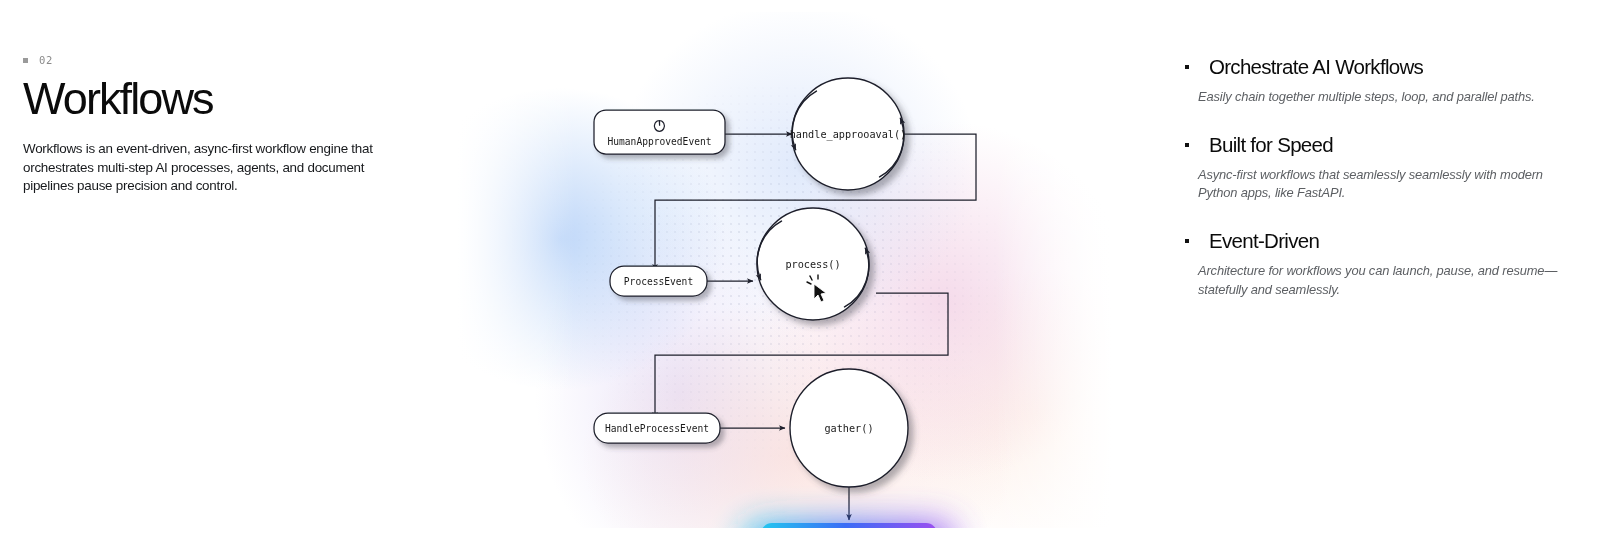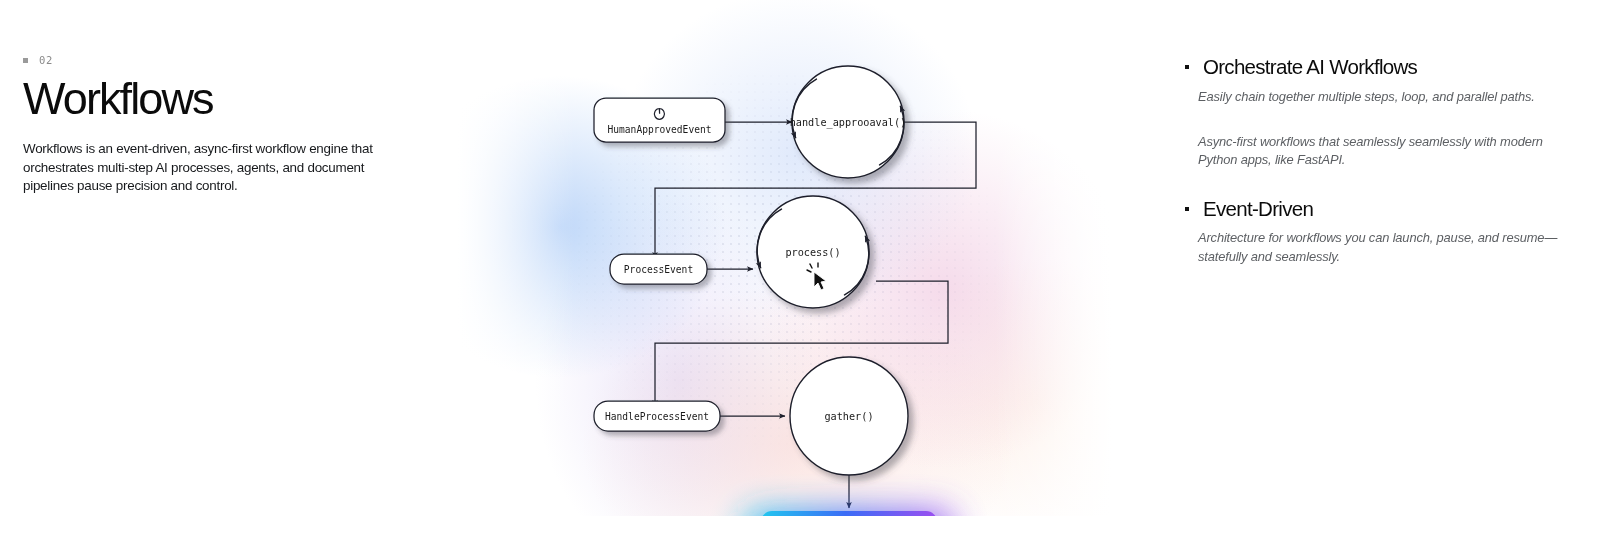--- a/index.html
+++ b/index.html
@@ -25,21 +25,21 @@
     letter-spacing:-1.9px; color:#0b0b0b;
   }
   .page-desc {
     margin-top:19px;
     font-size:13.4px; line-height:1.38; color:#17191c;
     letter-spacing:-.25px; max-width:350px;
   }
 
   
   .diagram-wrap {
-    position:absolute; left:455px; top:0; width:660px; height:516px;
+    position:absolute; left:455px; top:12px; width:660px; height:516px;
     overflow:hidden;
   }
   .diagram-bg {
     position:absolute; inset:0;
     background:
       radial-gradient(ellipse 230px 210px at 16% 44%, rgba(150,190,245,.60), rgba(150,190,245,0) 72%),
       radial-gradient(ellipse 250px 230px at 52% 30%, rgba(196,214,248,.52), rgba(196,214,248,0) 72%),
       radial-gradient(ellipse 260px 250px at 74% 56%, rgba(236,186,216,.52), rgba(236,186,216,0) 72%),
       radial-gradient(ellipse 300px 220px at 52% 86%, rgba(248,204,198,.50), rgba(248,204,198,0) 72%),
       radial-gradient(ellipse 210px 200px at 88% 78%, rgba(252,222,206,.45), rgba(252,222,206,0) 72%),
@@ -63,21 +63,21 @@
     background:linear-gradient(to left,#fff 2%,rgba(255,255,255,0) 100%);
   }
   .diagram-svg { position:absolute; inset:0; width:660px; height:533px; }
 
   .node-mono { font-family:"DejaVu Sans Mono", monospace; }
 
   
   .right-col { position:absolute; left:1185px; top:55px; width:380px; }
   .feature { margin-bottom:27px; }
   .feature:last-child { margin-bottom:0; }
-  .feature-head { display:flex; align-items:baseline; gap:14px; }
+  .feature-head { display:flex; align-items:baseline; gap:20px; }
   .feat-square { width:4px; height:4px; background:#111; flex:0 0 4px; position:relative; top:-5px; }
   .feature-title {
     font-size:20.5px; font-weight:400; letter-spacing:-.7px; color:#0b0b0b;
     line-height:1.16;
   }
   .feature-desc {
     margin-top:9px; margin-left:13px;
     font-size:12.9px; line-height:1.42; color:#5c5f63; letter-spacing:-.15px;
     max-width:362px;
     font-style:italic;
@@ -199,20 +199,24 @@
 
     <div class="feature">
       <div class="feature-head">
         <span class="feat-square"></span>
         <span class="feature-title">Orchestrate AI Workflows</span>
       </div>
       <p class="feature-desc">Easily chain together multiple steps, loop, and parallel paths.</p>
     </div>
 
     <div class="feature">
+      <div class="feature-head">
+        <span class="feat-square"></span>
+        <span class="feature-title">Built for Speed</span>
+      </div>
       <p class="feature-desc">Async-first workflows that seamlessly seamlessly with modern Python apps, like FastAPI.</p>
     </div>
 
     <div class="feature">
       <div class="feature-head">
         <span class="feat-square"></span>
         <span class="feature-title">Event-Driven</span>
       </div>
       <p class="feature-desc">Architecture for workflows you can launch, pause, and resume—statefully and seamlessly.</p>
     </div>

